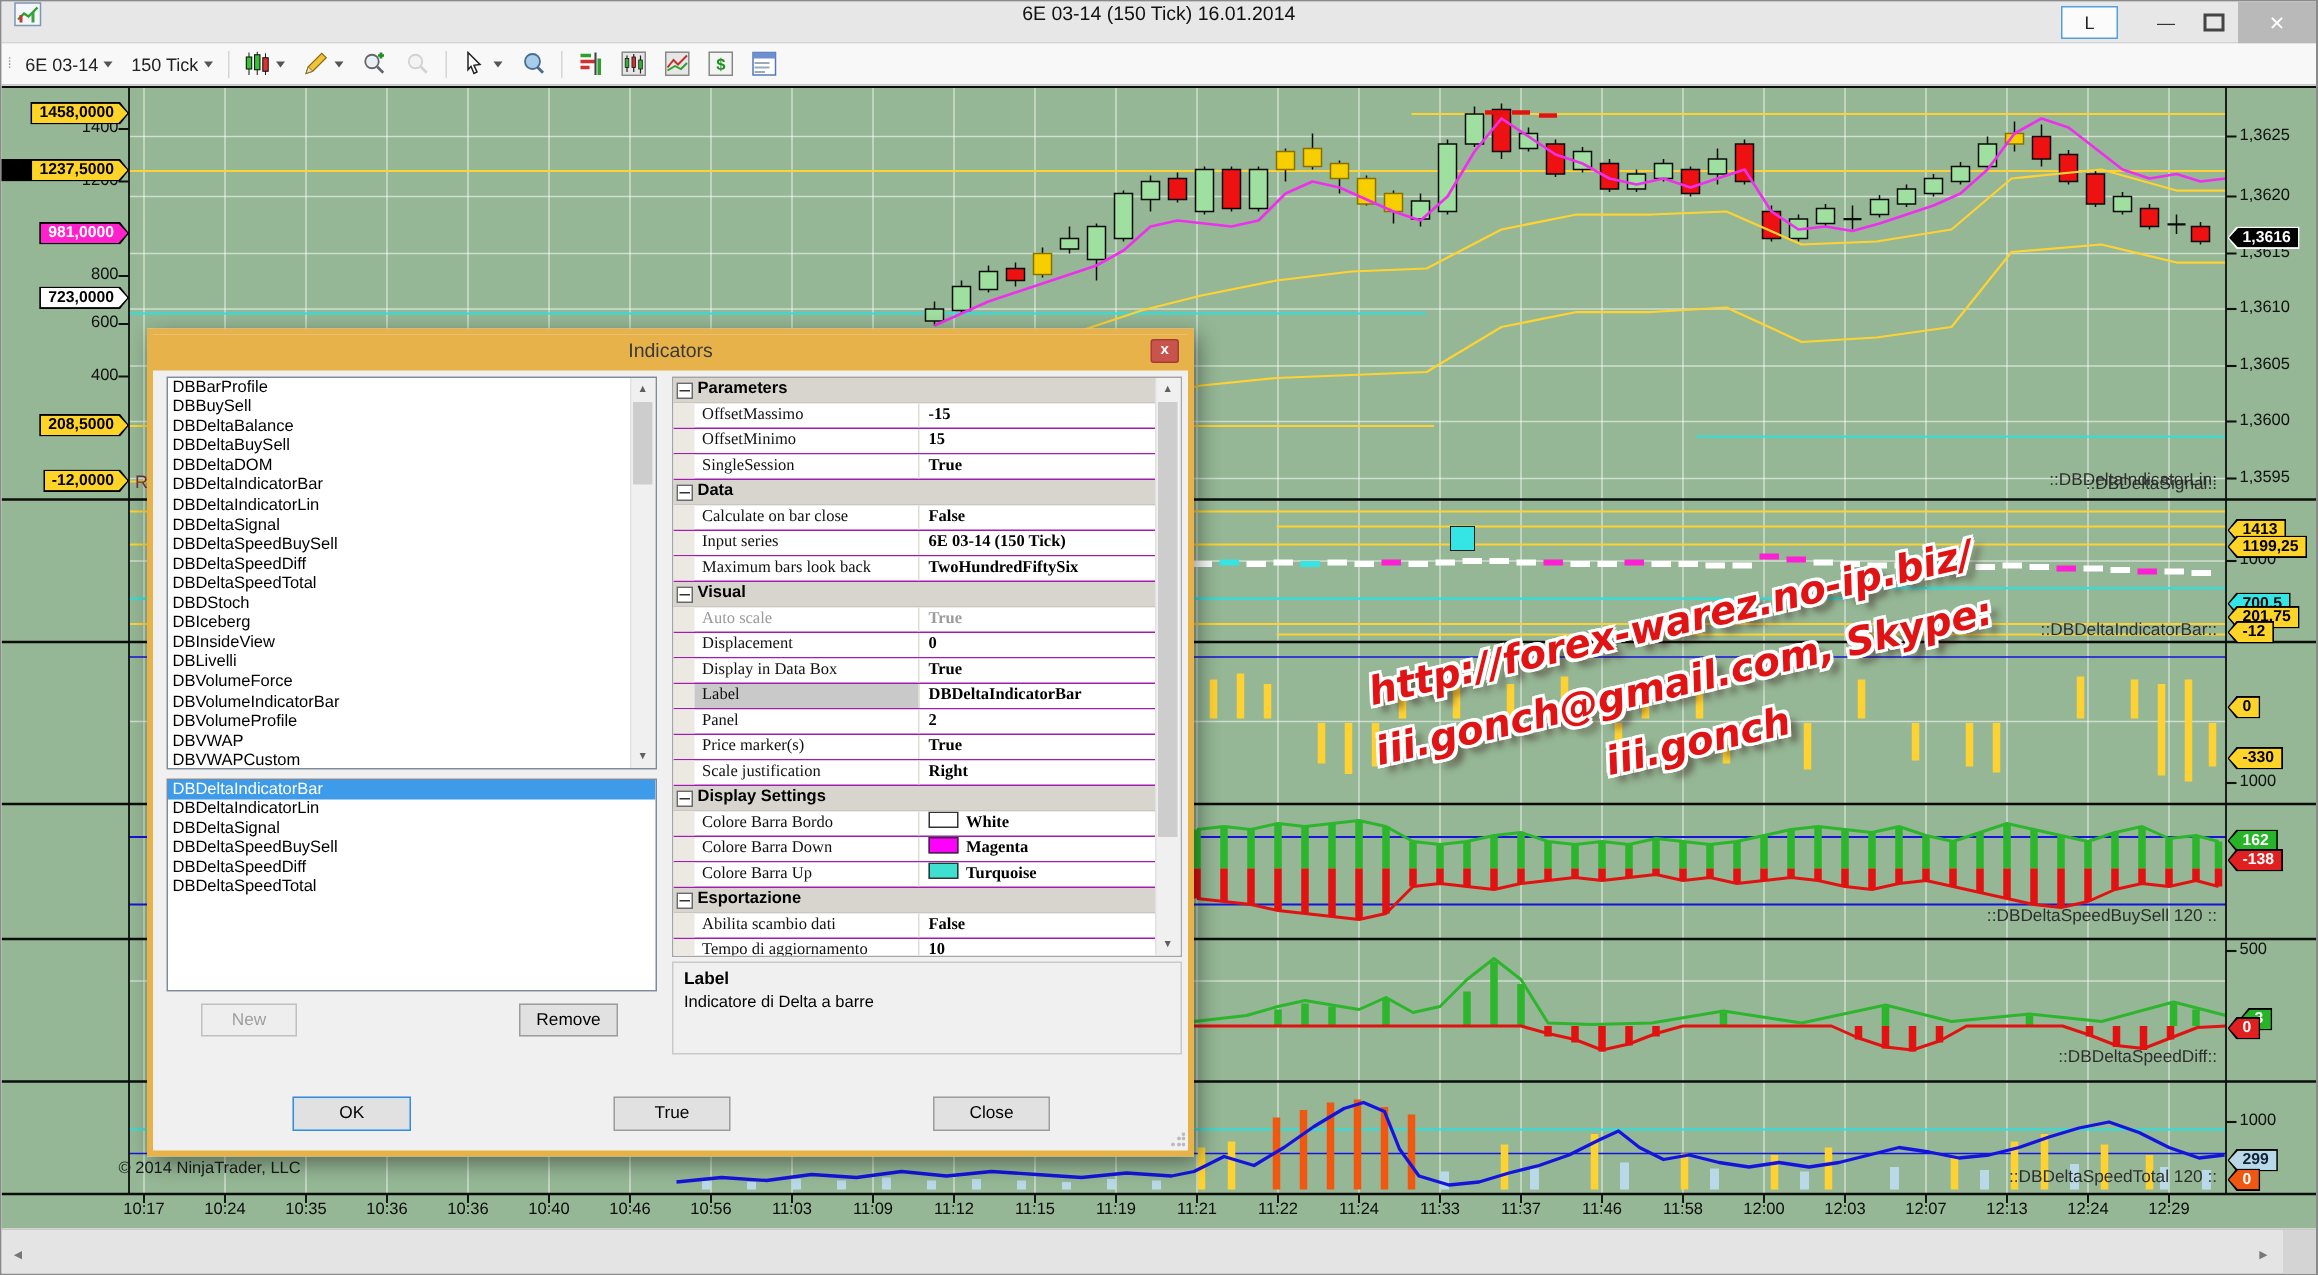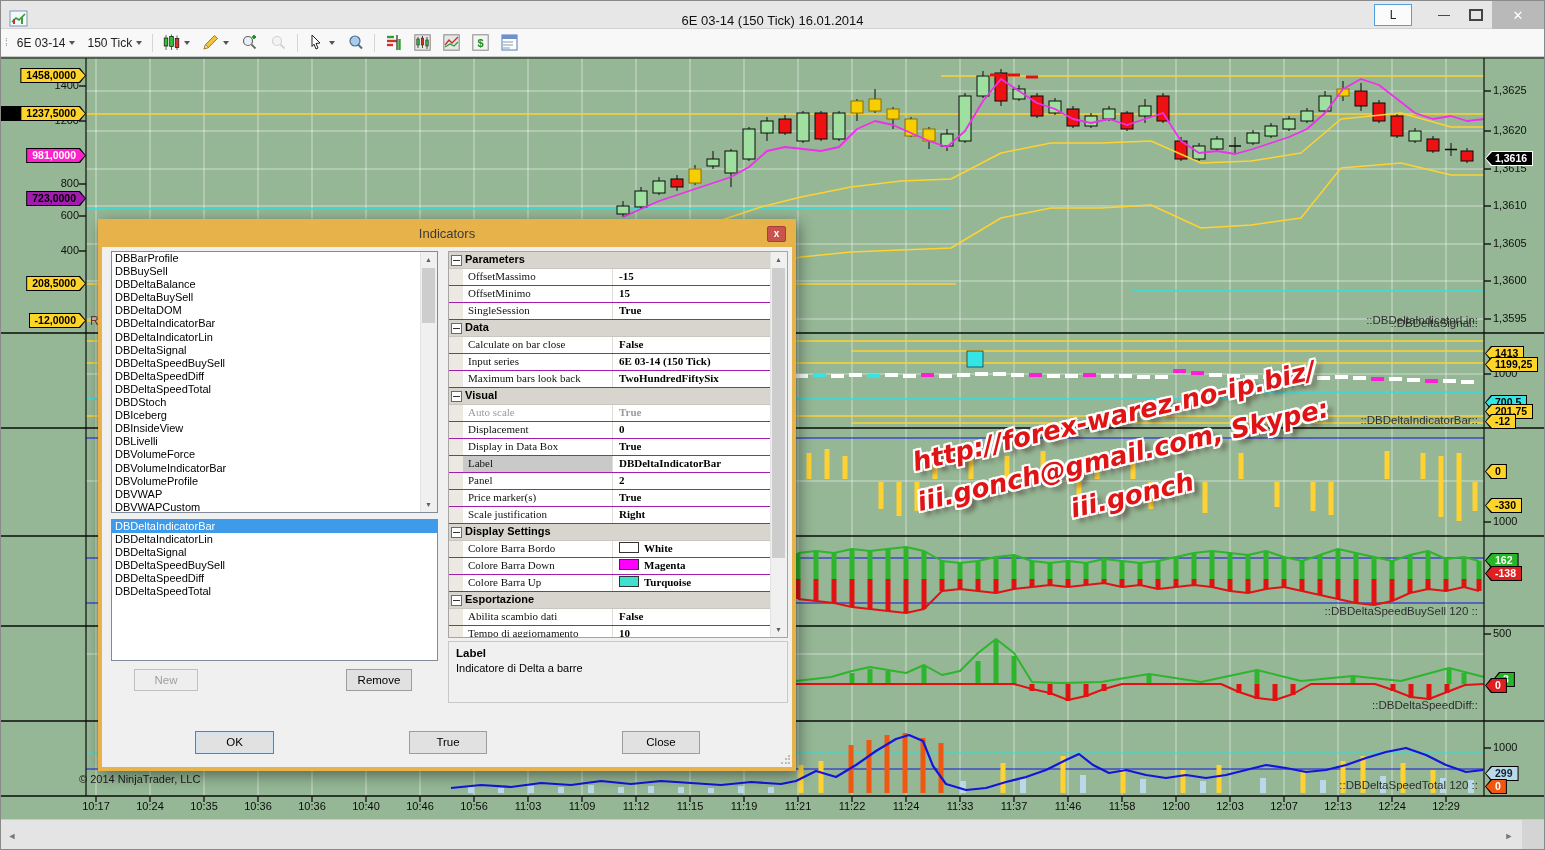--- a/index.html
+++ b/index.html
@@ -1,20 +1,20 @@
 <!DOCTYPE html>
 <html><head>
 <meta charset="utf-8">
 <style>
   html,body{margin:0;padding:0;background:#555;}
   #window{position:relative;width:1545px;height:850px;background:#f0f0f0;
     font-family:"Liberation Sans",sans-serif;overflow:hidden;border:1px solid #8a8a8a;box-sizing:border-box;}
   
   .titlebar{position:absolute;left:0;top:0;width:100%;height:28px;background:#e7e7e7;z-index:20;
-    display:flex;align-items:flex-end;border-bottom:1px solid #d2d2d2;box-sizing:border-box;}
+    display:flex;align-items:flex-start;border-bottom:1px solid #d2d2d2;box-sizing:border-box;}
   .win-title{position:absolute;left:0;right:0;text-align:center;font-size:13px;color:#111;pointer-events:none;}
   .win-icon{margin-left:8px;width:20px;height:18px;}
   .win-controls{position:absolute;right:0;top:0;height:28px;display:flex;align-items:center;}
   .lbtn{width:36px;height:20px;background:#fbfbfb;border:1px solid #53a0e0;display:flex;align-items:center;
     justify-content:center;font-size:12px;color:#222;margin-right:16px;}
   .wb{width:32px;height:26px;display:flex;align-items:center;justify-content:center;font-size:12px;color:#333;}
   .maxbox{width:10px;height:8px;border:2px solid #444;}
   .wb.close{width:52px;background:#b9b9b9;color:#fff;font-size:13px;height:28px;}
   
   .toolbar{position:absolute;top:28px;left:0;height:28px;width:100%;background:#f8f8f8;border-bottom:1px solid #c8c8c8;
@@ -573,21 +573,21 @@
       <div class="bdg bdg-l" style="top: 67px; right: 1460px;">
         <span class="in" style="background: rgb(255, 212, 40); color: rgb(0, 0, 0);">1458,0000</span>
       </div>
       <div class="bdg bdg-l" style="top: 105px; right: 1460px; padding-left: 24px;">
         <span class="in" style="background: rgb(255, 212, 40); color: rgb(0, 0, 0);">1237,5000</span>
       </div>
       <div class="bdg bdg-l" style="top: 147px; right: 1460px;">
         <span class="in" style="background: rgb(255, 34, 204); color: rgb(255, 255, 255);">981,0000</span>
       </div>
       <div class="bdg bdg-l" style="top: 190px; right: 1460px;">
-        <span class="in" style="background: #a21caf; color: rgb(0, 0, 0);">723,0000</span>
+        <span class="in" style="background: #ffffff; color: rgb(0, 0, 0);">723,0000</span>
       </div>
       <div class="bdg bdg-l" style="top: 275px; right: 1460px;">
         <span class="in" style="background: rgb(255, 212, 40); color: rgb(0, 0, 0);">208,5000</span>
       </div>
       <div class="bdg bdg-l" style="top: 312px; right: 1460px;">
         <span class="in" style="background: rgb(255, 212, 40); color: rgb(0, 0, 0);">-12,0000</span>
       </div>
       <div class="tlabel" style="left: 73px;">10:17</div>
       <div class="tlabel" style="left: 127px;">10:24</div>
       <div class="tlabel" style="left: 181px;">10:35</div>

